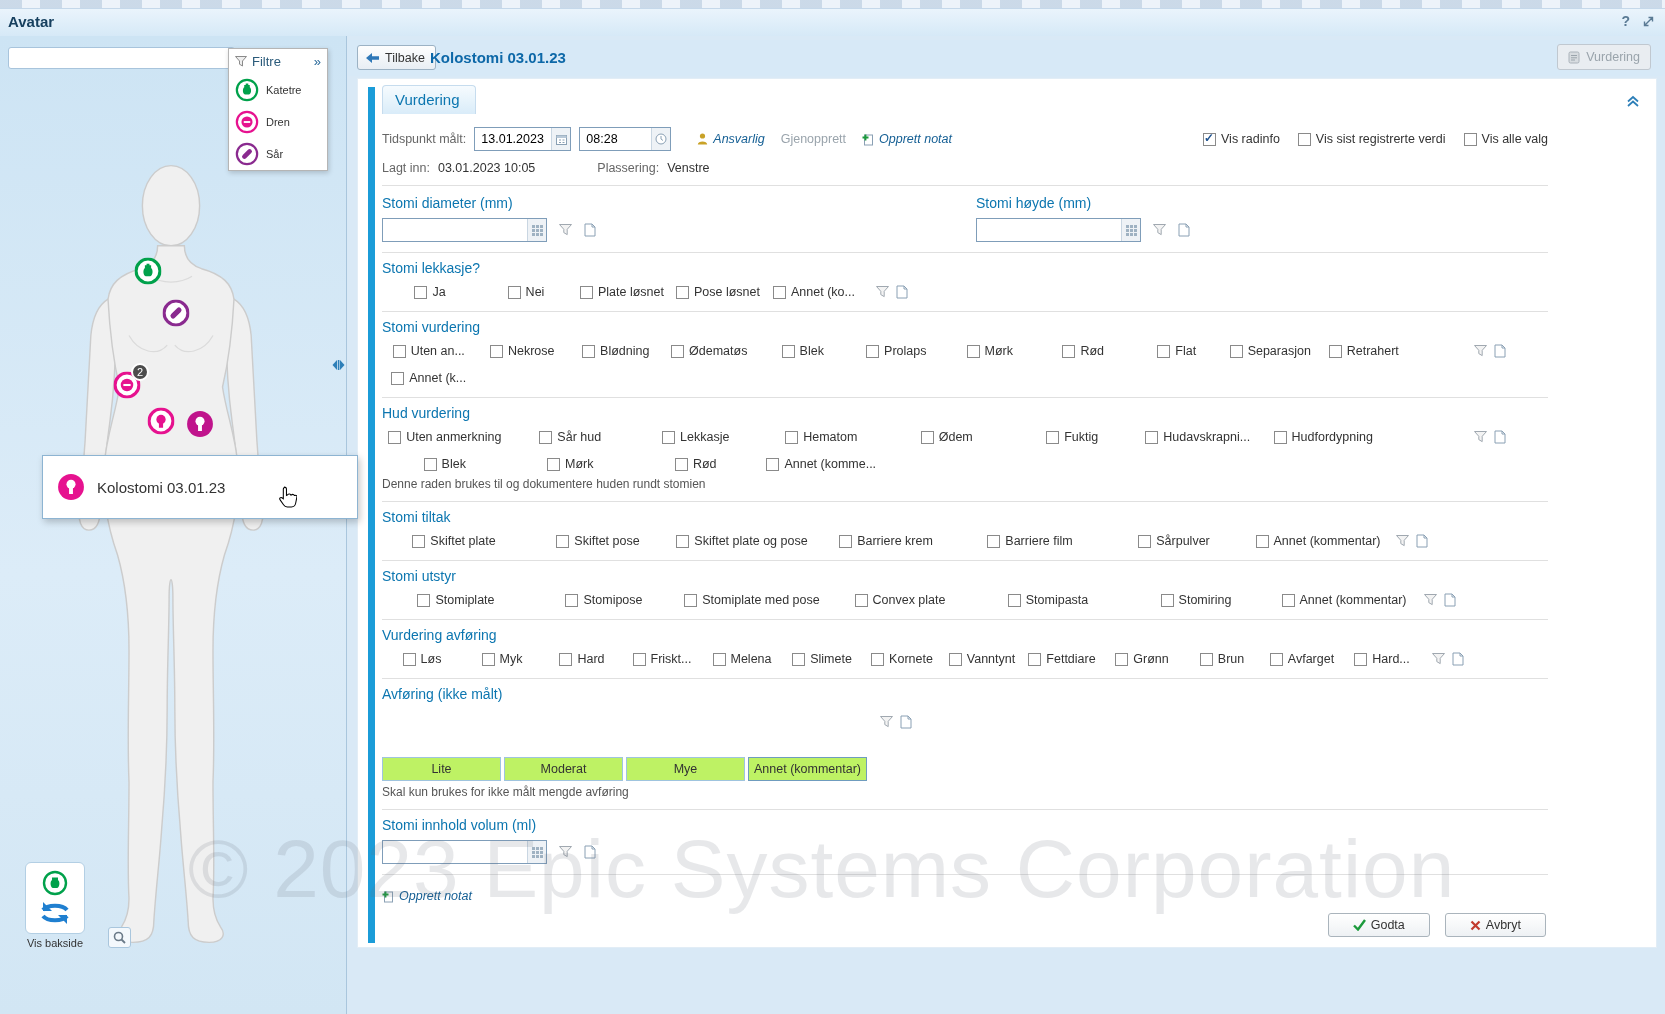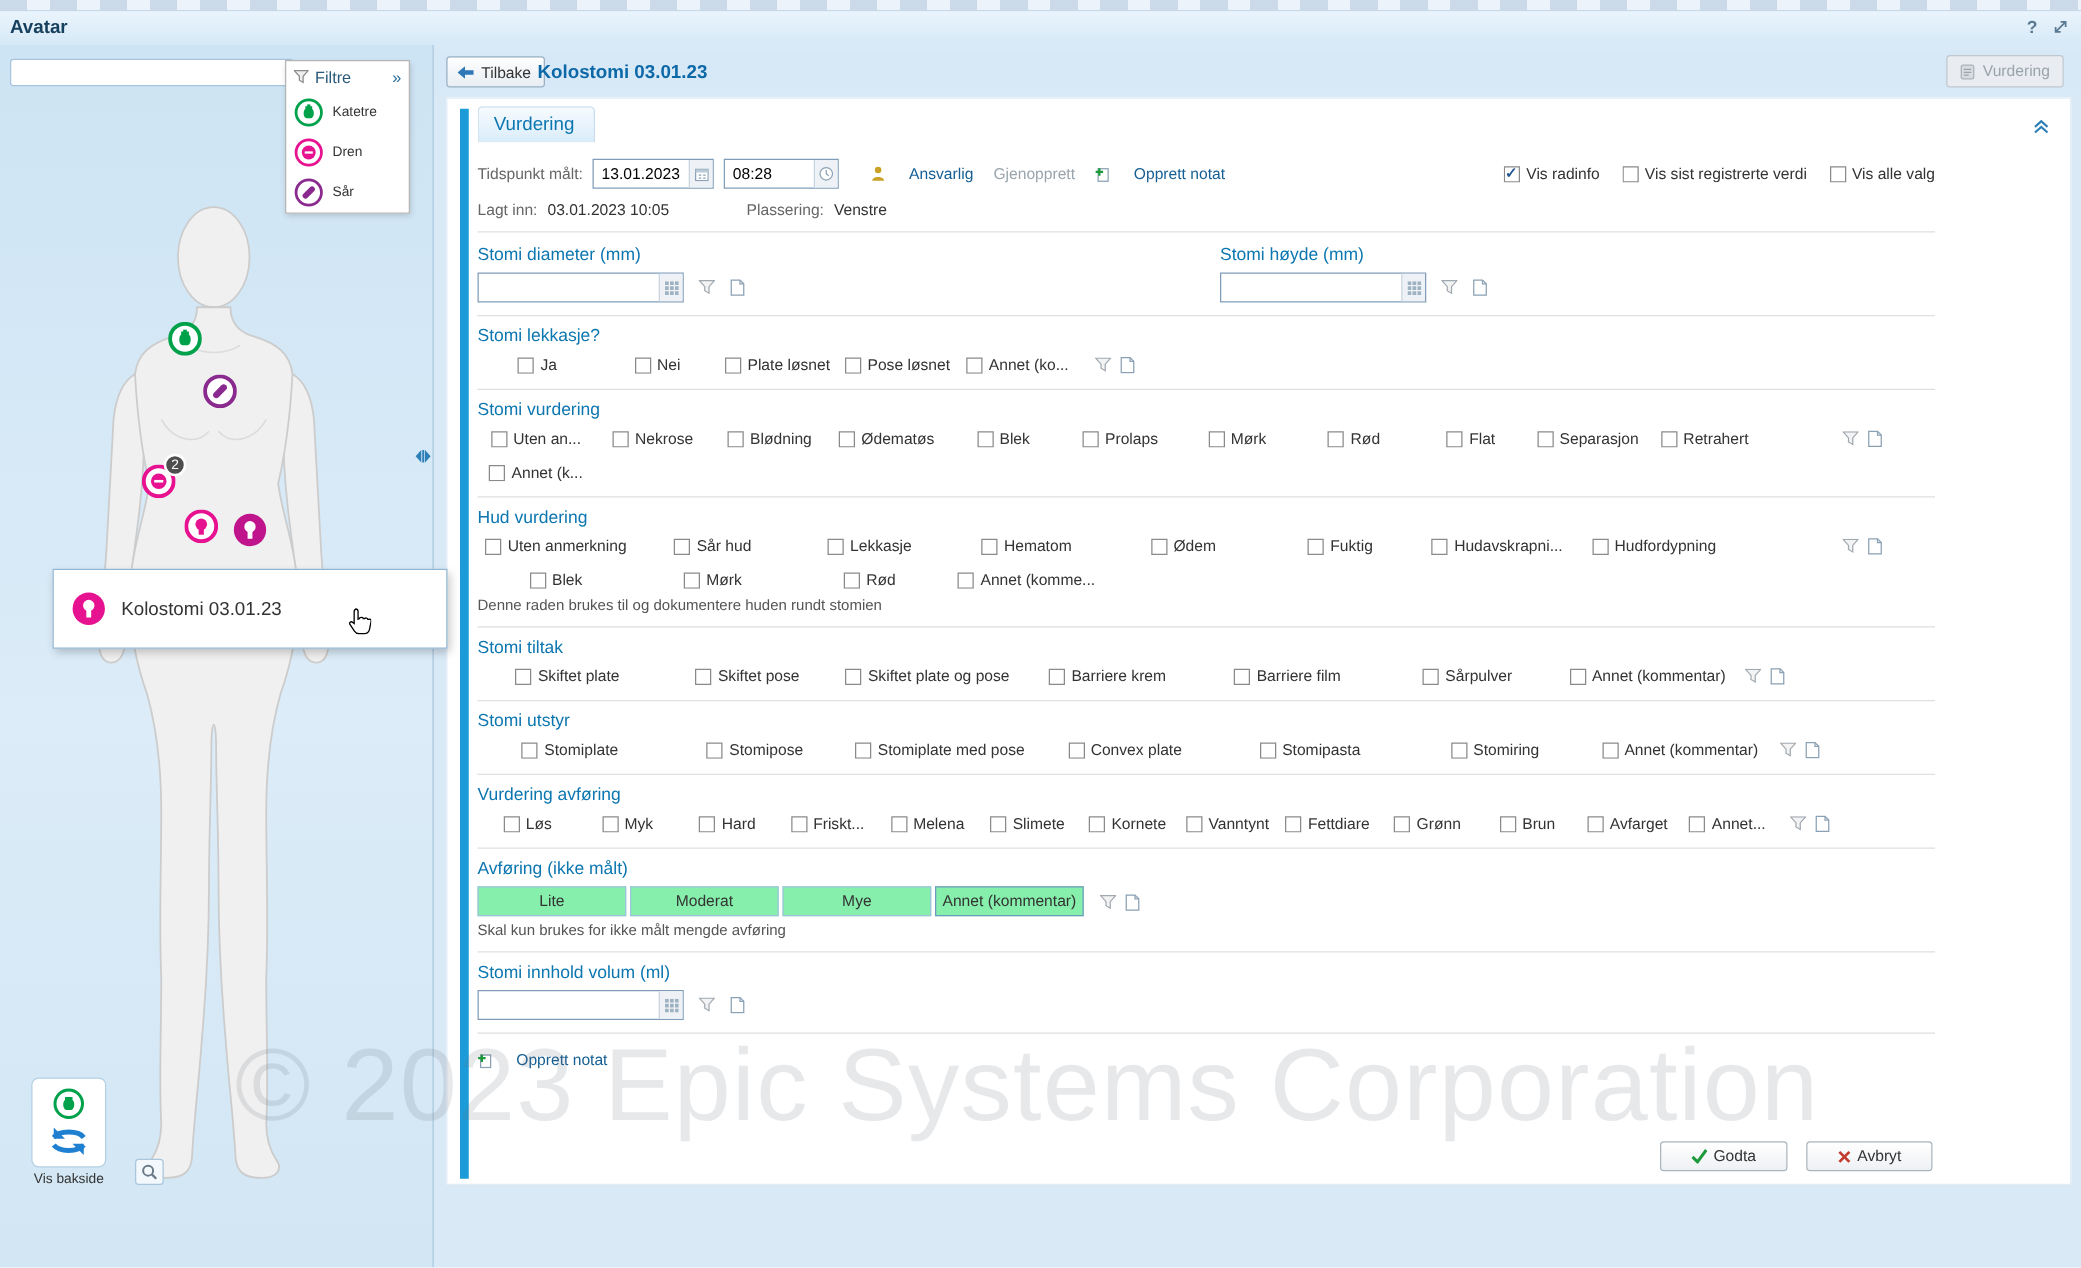--- a/index.html
+++ b/index.html
@@ -104,21 +104,21 @@
     background:linear-gradient(#f6fbfe,#d9ecf9); border:1px solid #c6dcee; border-bottom:none;
     border-radius:4px 4px 0 0;
   }
 
   .time-row { display:flex; align-items:center; gap:8px; margin-top:13px; position:relative; }
   .gray-label { color:#666; }
   .field-wrap { position:relative; height:24px; }
   .field-wrap input { width:100%; height:24px; border:1px solid #7f9db9; padding:0 22px 0 6px; font-size:12.5px; font-family:"Liberation Sans",sans-serif; }
   .field-side-btn { position:absolute; right:1px; top:1px; bottom:1px; width:19px; background:#eef2f6; border-left:1px solid #c9d6e2; display:flex; align-items:center; justify-content:center; cursor:pointer; }
   .w-date { width:97px; } .w-time { width:92px; } .w-num { width:165px; }
-  .link { color:#155f94; cursor:pointer; display:inline-flex; align-items:center; gap:19px; }
+  .link { color:#155f94; cursor:pointer; display:inline-flex; align-items:center; gap:5px;font-style:italic; }
   .disabled-link { color:#9aa4ac; }
   .view-options { margin-left:auto; display:flex; gap:18px; align-items:center; }
 
   .meta-row { display:flex; gap:8px; margin-top:10px; align-items:center; }
   .meta-val { color:#333; }
   .meta-gap { width:46px; }
 
   .divider { border-top:1px solid #e0e0e0; margin:10px 0 7px 0; }
 
   .section-title { color:#0c76b0; font-size:14px; margin:2px 0 7px 0; }
@@ -136,22 +136,22 @@
   .w126 .cb-item { width:125.5px; }
   .w144 .cb-item { width:144px; }
   .w148 .cb-item { width:148px; }
   .w80  .cb-item { width:80px; }
 
   .row-icons { position:absolute; top:2px; display:inline-flex; gap:7px; align-items:center; }
   .note-text { color:#555; font-size:12px; margin:4px 0 2px 0; }
 
   .seg-row { display:flex; gap:3px; position:relative; align-items:center; }
   .seg-btn {
-    width:119px; height:24px; background:#86efac; border:1px solid #9fc4de;
-    display:flex; align-items:center; justify-content:center; font-size:12.5px; color:#333; cursor:pointer;
+    width:119px; height:24px; background:#bef264; border:1px solid #9fc4de;
+    display:flex; align-items:center; justify-content:center; font-size:12.5px; color:#333; cursor:pointer;margin-top:48px;
   }
   .seg-btn.last { border-color:#6f9cbe; }
 
   .wide-field { width:1128px; height:24px; border:1px solid #7f9db9; padding:0 6px; font-size:12.5px; font-family:"Liberation Sans",sans-serif; }
   .tillegg-row { position:relative; display:flex; align-items:center; }
 
   .bottom-buttons { position:absolute; right:110px; bottom:10px; display:flex; gap:15px; }
   .action-btn {
     height:24px; padding:0 24px; background:linear-gradient(#fff,#eef1f4); border:1px solid #aab4bc; border-radius:3px;
     display:inline-flex; align-items:center; gap:5px; font-size:12.5px; color:#333; cursor:pointer;
@@ -838,21 +838,21 @@
           <label class="cb-item">
             <span class="cbbox"></span>
             <span>Brun</span>
           </label>
           <label class="cb-item">
             <span class="cbbox"></span>
             <span>Avfarget</span>
           </label>
           <label class="cb-item">
             <span class="cbbox"></span>
-            <span>Annet...</span>
+            <span>Hard...</span>
           </label>
         </div>
     </div>
 
     <div class="divider"></div>
 
     
     <div>
       <div class="section-title">Avføring (ikke målt)</div>
       <div class="seg-row">

